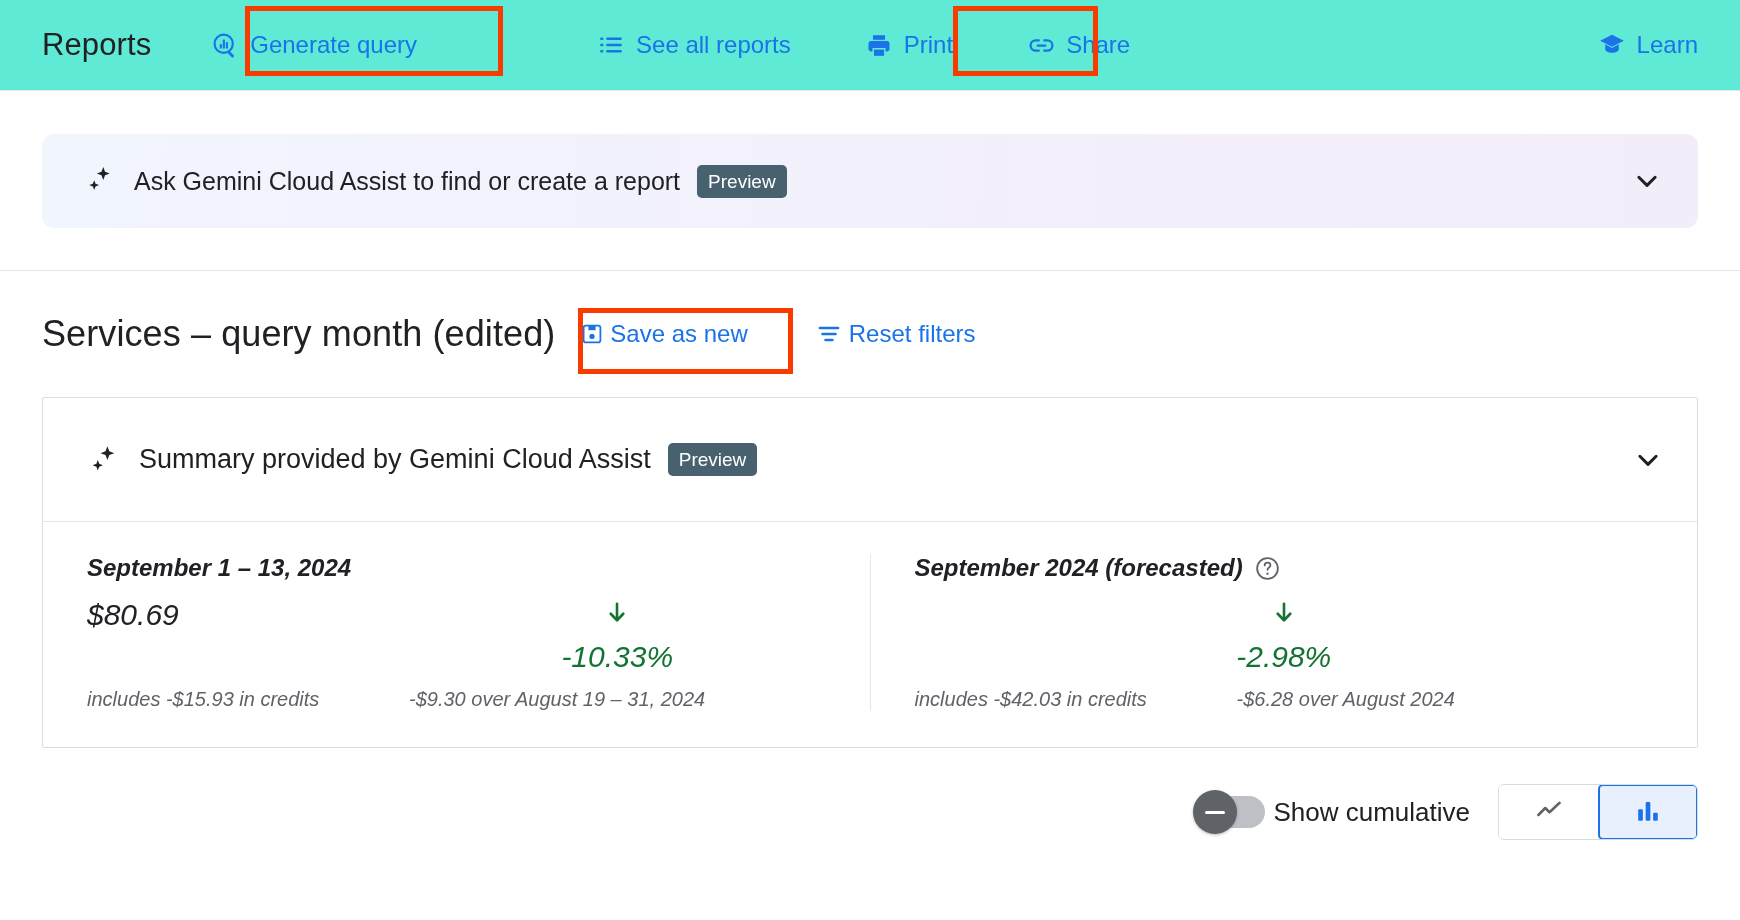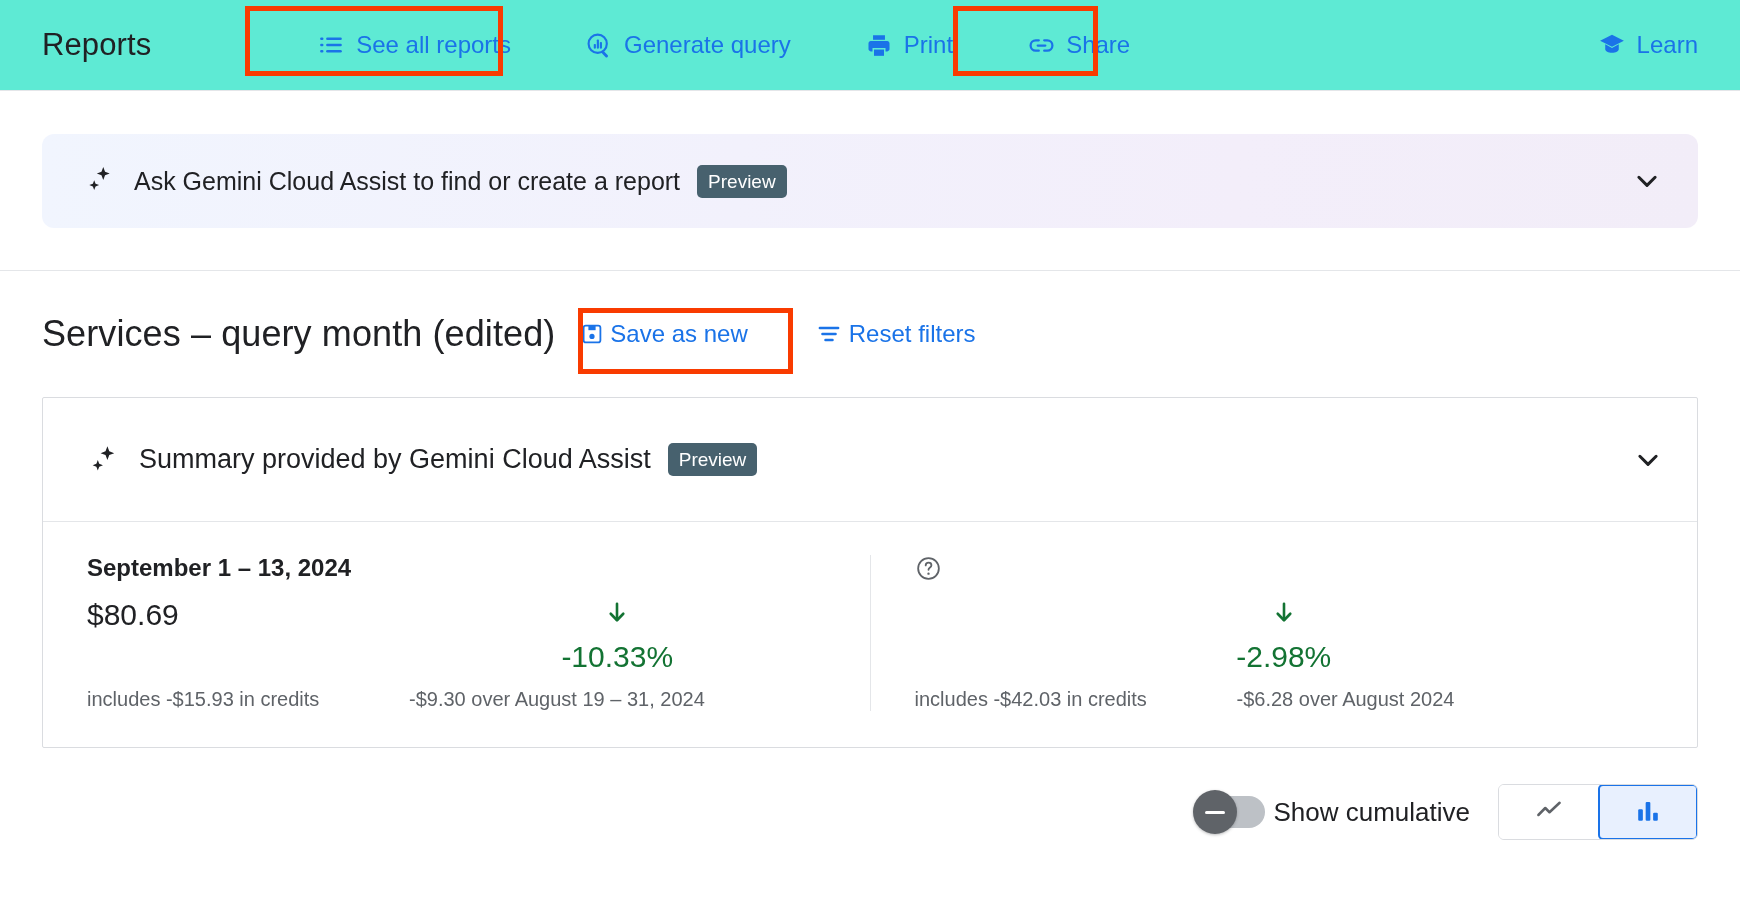--- a/index.html
+++ b/index.html
@@ -145,20 +145,21 @@
   .card-head-text {
     font-size: 27px;
     font-weight: 500;
     color: #202124;
     white-space: nowrap;
   }
   .card-body {
     display: flex;
     align-items: center;
     padding: 32px 0 36px 0;
+    font-style: italic;
   }
   .stat-col {
     flex: 1 1 0;
     padding: 0 44px;
     min-width: 0;
   }
   .stat-col + .stat-col { border-left: 1px solid #e4e6e9; }
   .stat-period {
     display: flex; align-items: center; gap: 11px;
     font-size: 24px; font-weight: 700; color: #202124;
@@ -238,46 +239,46 @@
 </style>
 </head>
 <body>
 
 <div class="page">
 
   <div class="toolbar">
     <div class="page-title">Reports</div>
 
     <div class="tb-actions">
+
+      <button class="tb-btn" style="margin-left:46px;">
+        <span class="tb-icon">
+          <svg width="27" height="27" viewBox="0 0 24 24" fill="none">
+            <circle cx="10.4" cy="10.4" r="8.1" stroke="#1a73e8" stroke-width="1.9"></circle>
+            <rect x="6.9" y="10.6" width="1.9" height="4.2" rx=".7" fill="#1a73e8"></rect>
+            <rect x="9.6" y="6.6" width="1.9" height="8.2" rx=".7" fill="#1a73e8"></rect>
+            <rect x="12.3" y="8.9" width="1.9" height="5.9" rx=".7" fill="#1a73e8"></rect>
+            <rect x="15.4" y="16.6" width="6.6" height="2.6" rx="1.3" transform="rotate(45 15.4 16.6)" fill="#1a73e8"></rect>
+          </svg>
+        </span>
+        <span class="lbl">Generate query</span>
+      </button>
 
       <button class="tb-btn" style="margin-left:152px;">
         <span class="tb-icon">
           <svg width="26" height="26" viewBox="0 0 24 24" fill="#1a73e8">
             <rect x="2" y="5" width="3" height="2.4" rx="1"></rect>
             <rect x="7.5" y="5" width="14.5" height="2.4" rx="1.2"></rect>
             <rect x="2" y="10.8" width="3" height="2.4" rx="1"></rect>
             <rect x="7.5" y="10.8" width="14.5" height="2.4" rx="1.2"></rect>
             <rect x="2" y="16.6" width="3" height="2.4" rx="1"></rect>
             <rect x="7.5" y="16.6" width="14.5" height="2.4" rx="1.2"></rect>
           </svg>
         </span>
         <span class="lbl">See all reports</span>
-      </button>
-
-      <button class="tb-btn" style="margin-left:46px;">
-        <span class="tb-icon">
-          <svg width="27" height="27" viewBox="0 0 24 24" fill="none">
-            <circle cx="10.4" cy="10.4" r="8.1" stroke="#1a73e8" stroke-width="1.9"></circle>
-            <rect x="6.9" y="10.6" width="1.9" height="4.2" rx=".7" fill="#1a73e8"></rect>
-            <rect x="9.6" y="6.6" width="1.9" height="8.2" rx=".7" fill="#1a73e8"></rect>
-            <rect x="12.3" y="8.9" width="1.9" height="5.9" rx=".7" fill="#1a73e8"></rect>
-            <rect x="15.4" y="16.6" width="6.6" height="2.6" rx="1.3" transform="rotate(45 15.4 16.6)" fill="#1a73e8"></rect>
-          </svg>
-        </span>
-        <span class="lbl">Generate query</span>
       </button>
 
       <button class="tb-btn" style="margin-left:46px;">
         <span class="tb-icon">
           <svg width="26" height="26" viewBox="0 0 24 24" fill="#1a73e8">
             <path d="M6.5 3h11v4.2h-11z"></path>
             <path d="M4.4 8.4h15.2c1.2 0 2.1.95 2.1 2.1v5.3c0 1.15-.9 2.1-2.1 2.1h-1.6v-3.2H6v3.2H4.4c-1.2 0-2.1-.95-2.1-2.1v-5.3c0-1.15.9-2.1 2.1-2.1z"></path>
             <path d="M7.4 16.2h9.2V22H7.4z"></path>
           </svg>
         </span>
@@ -404,20 +405,21 @@
             <div class="stat-sub">includes -$15.93 in credits</div>
           </div>
           <div class="stat-right">
             <div class="stat-sub">-$9.30 over August 19 – 31, 2024</div>
           </div>
         </div>
       </div>
 
       <div class="stat-col">
         <div class="stat-period">
+          <span>September 2024 (forecasted)</span>
           <span class="help-icon">
             <svg width="27" height="27" viewBox="0 0 24 24" fill="none">
               <circle cx="12" cy="12" r="9.2" stroke="#5f6368" stroke-width="1.6"></circle>
               <path d="M9.5 9.3c0-1.5 1.2-2.5 2.6-2.5s2.5 1 2.5 2.3c0 1-.6 1.6-1.5 2.2-.8.55-1.1 1-1.1 1.9" stroke="#5f6368" stroke-width="1.6" stroke-linecap="round"></path>
               <circle cx="12" cy="16.6" r="1.05" fill="#5f6368"></circle>
             </svg>
           </span>
         </div>
         <div class="stat-grid">
           <div class="stat-right">

